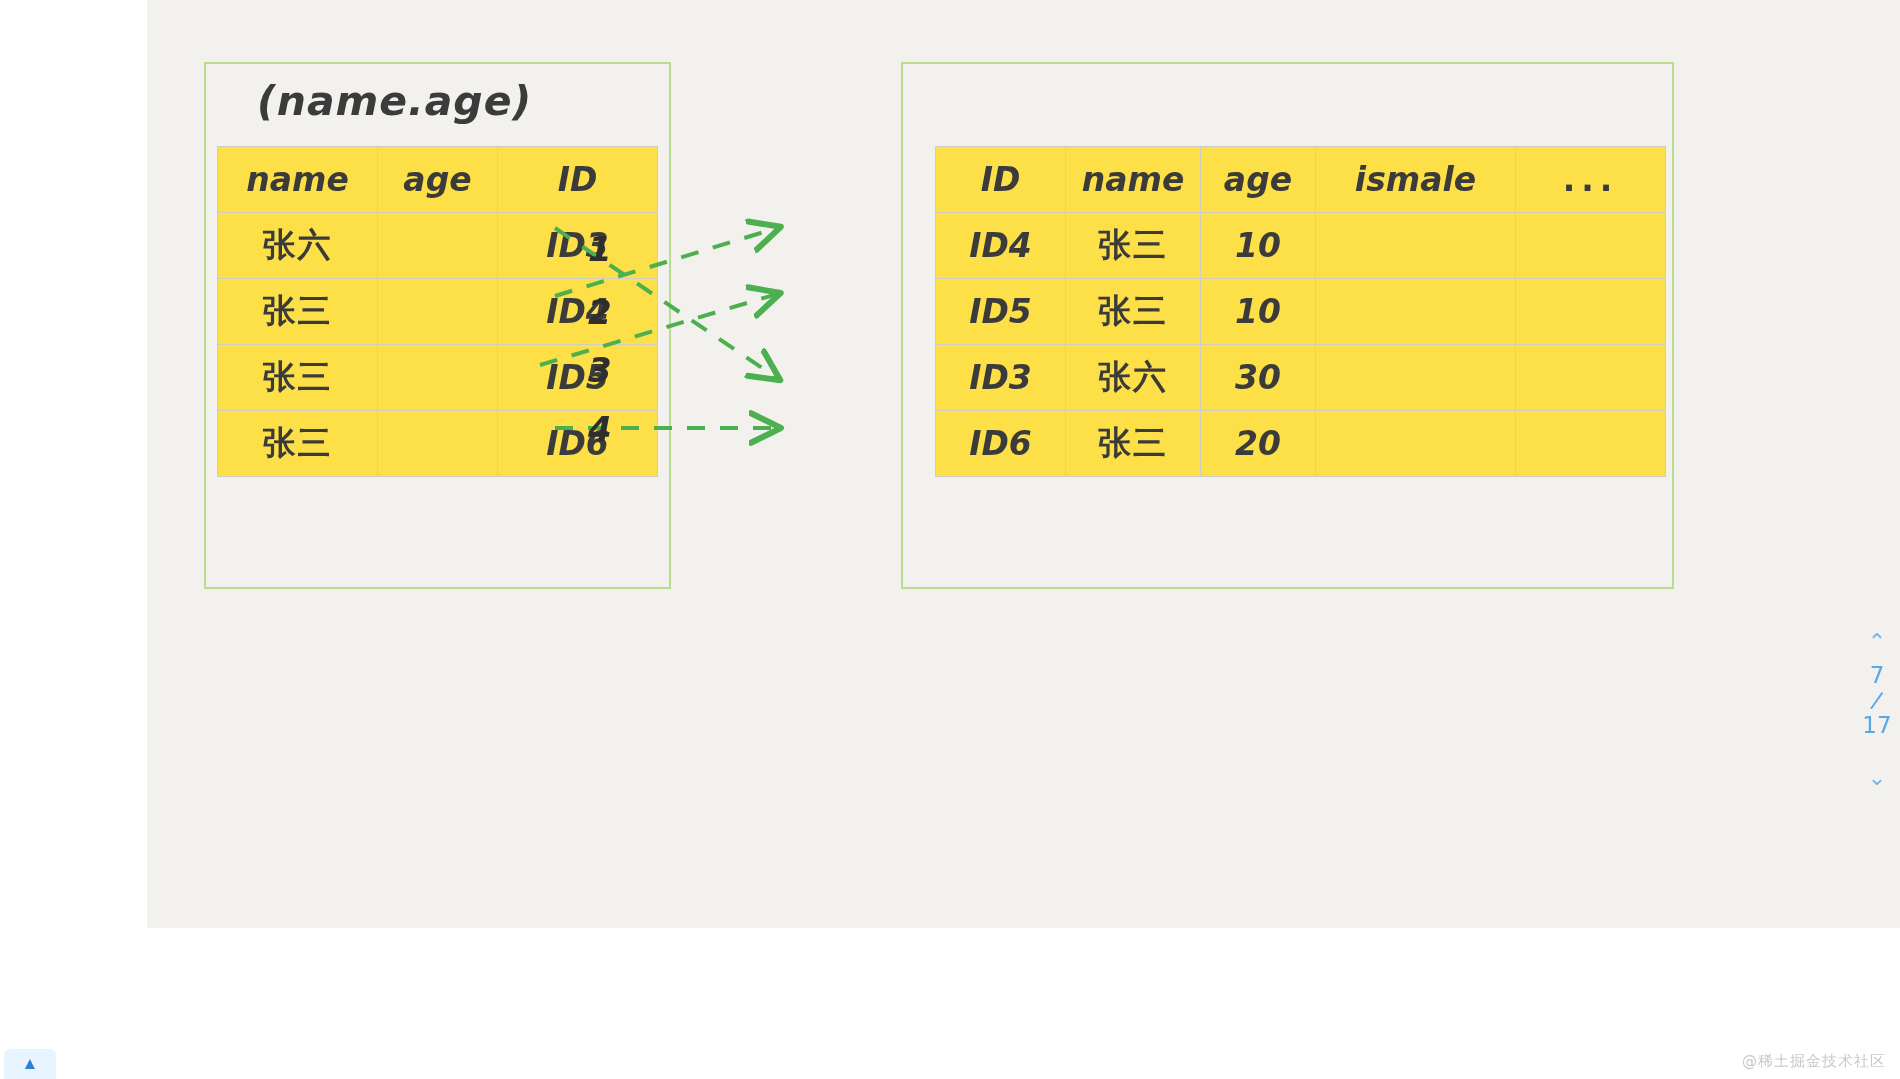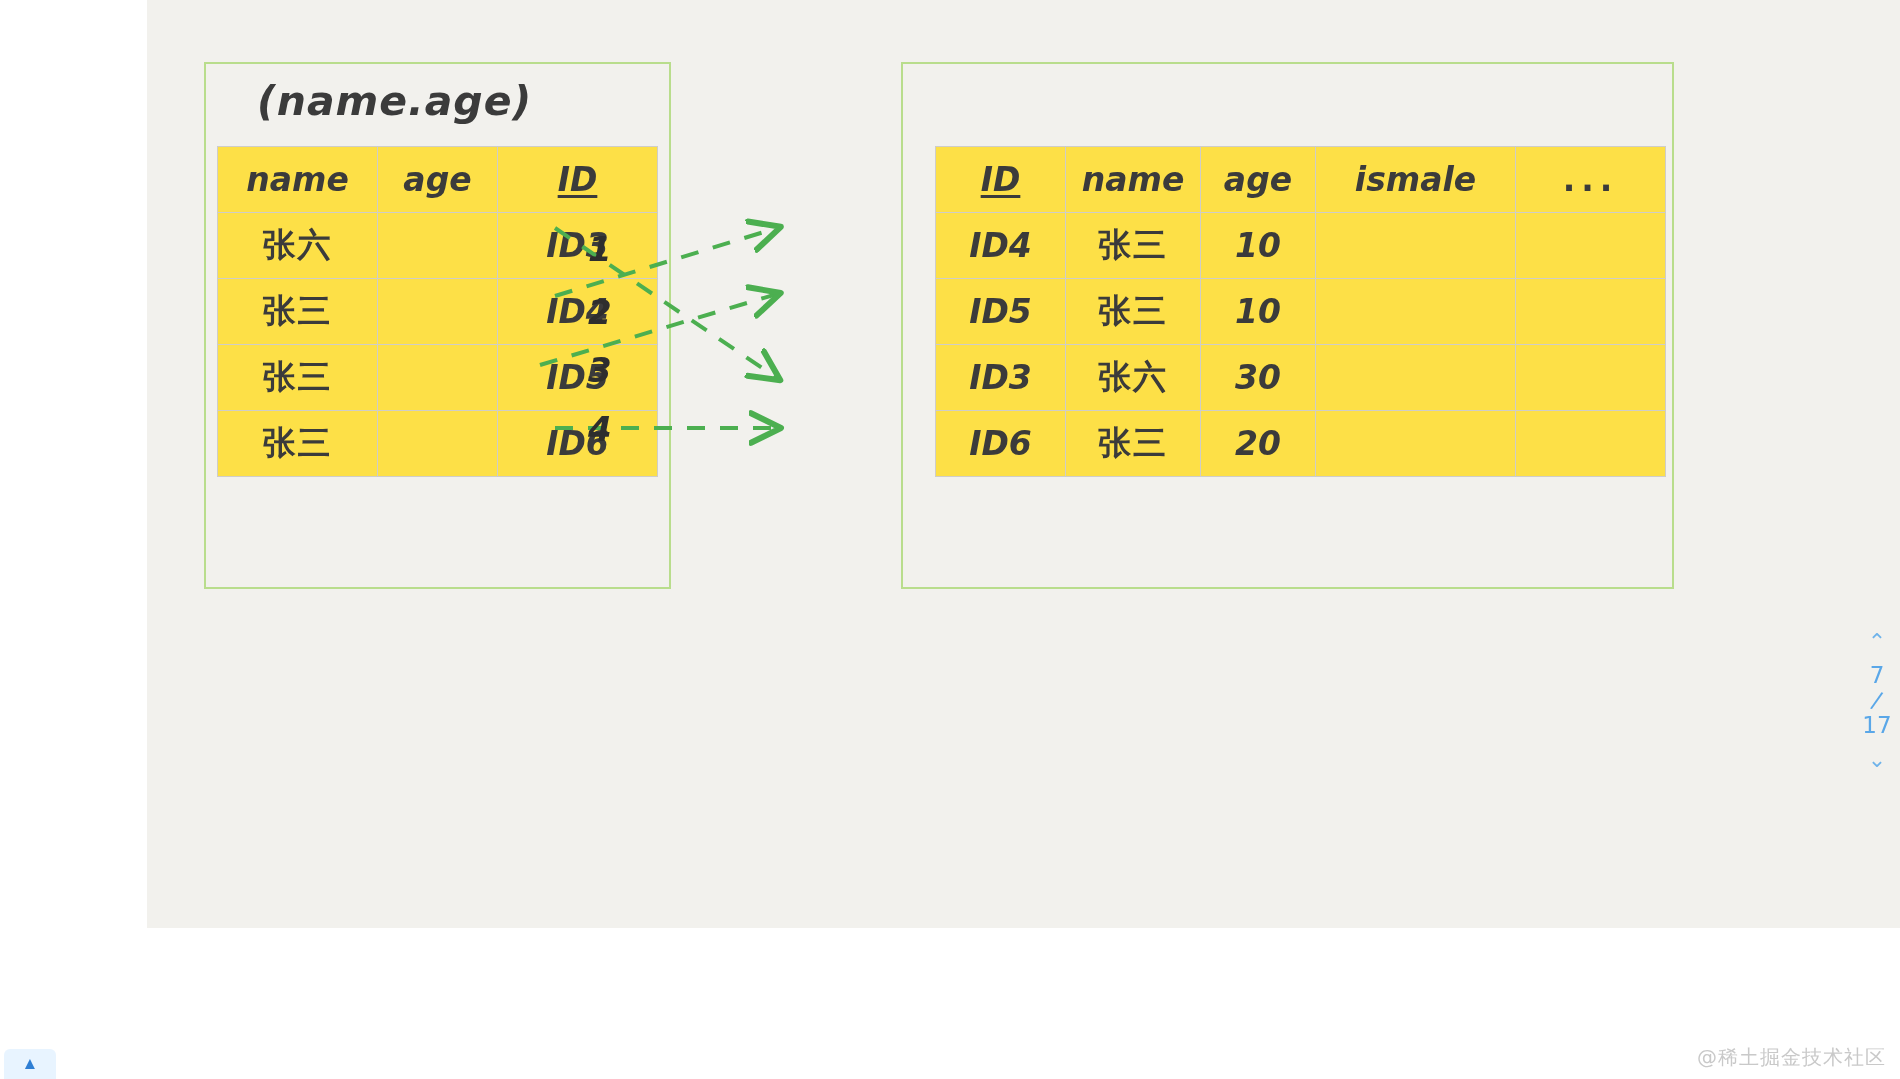--- a/index.html
+++ b/index.html
@@ -91,21 +91,20 @@
   }
   table.grid td.cjk {
     font-size: 33px;
     letter-spacing: 2px;
   }
   table.grid td.num {
     font-style: italic;
     font-size: 33px;
   }
   table.grid td.hdr-underline {
-    text-decoration: underline;
     text-underline-offset: 4px;
   }
   table.grid td.blank { }
   table.grid tr { height: 66px; }
 
   
   #tbl-left  { left: 70px;  top: 146px; width: 440px; }
   #tbl-left td:nth-child(1) { width: 160px; }
   #tbl-left td:nth-child(2) { width: 120px; }
   #tbl-left td:nth-child(3) { width: 160px; }
@@ -155,21 +154,21 @@
     font-size: 31px;
     color: #1c1c1c;
     font-family: "DejaVu Sans", sans-serif;
     letter-spacing: 1px;
   }
 
   
   .watermark {
     position: absolute;
     right: 14px; bottom: 8px;
-    font-size: 20px;
+    font-size: 15px;
     color: #c9c9c9;
     font-family: "DejaVu Sans", sans-serif;
     letter-spacing: 1px;
   }
 
   
   .page-nav {
     position: absolute;
     right: 4px; top: 630px;
     width: 38px;
@@ -181,21 +180,21 @@
     font-size: 23px;
     line-height: 1.05;
   }
   .page-nav .chev {
     font-size: 22px;
     color: #6fb3ea;
     user-select: none;
   }
   .page-nav .cur { margin-top: 10px; }
   .page-nav .sep { transform: rotate(18deg); margin: 1px 0; }
-  .page-nav .tot { margin-bottom: 10px; }
+  .page-nav .tot { margin-bottom: 28px; }
 </style>
 </head>
 <body>
 
 <div id="root">
 
   <div class="left-rail">
     <div class="rail-badge">▲</div>
   </div>
 

